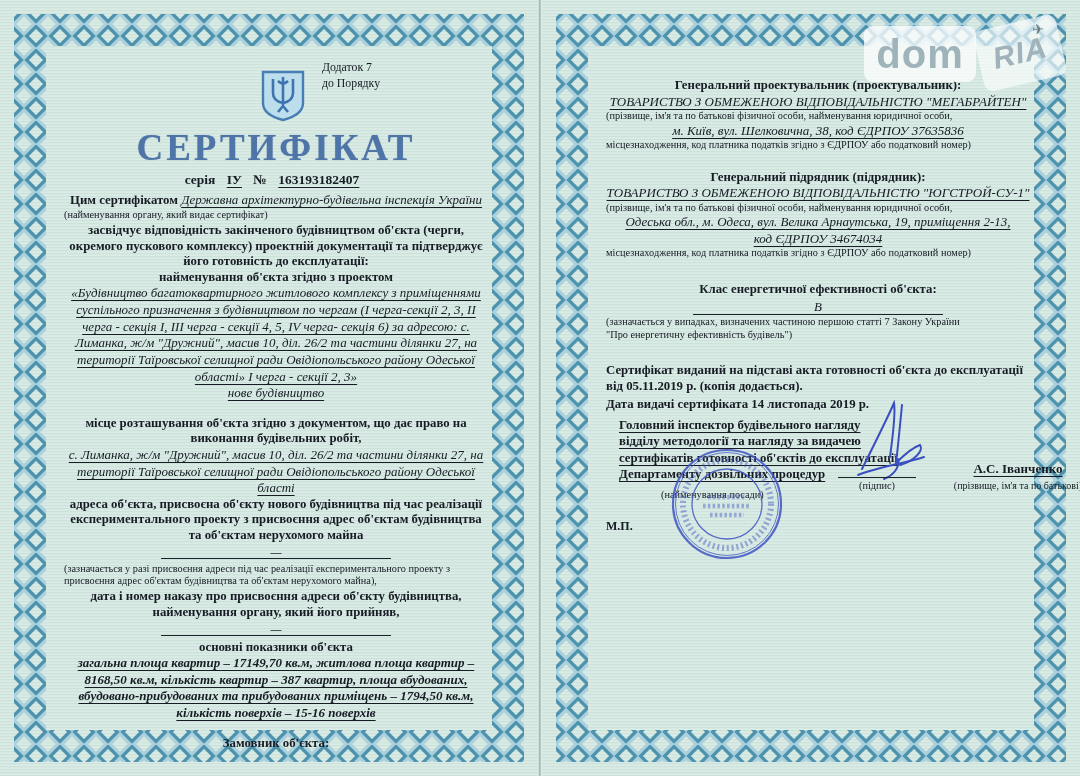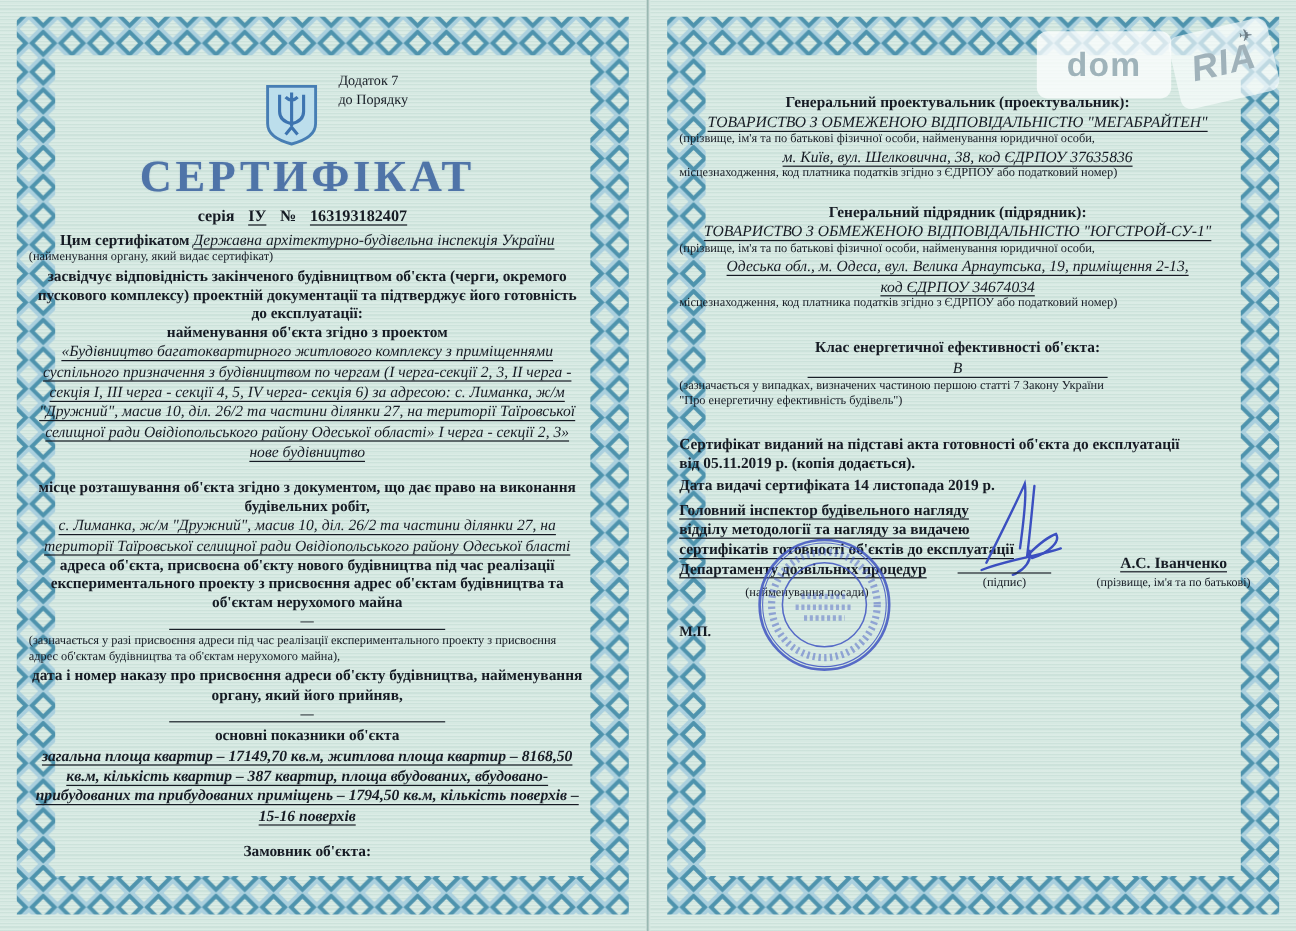--- a/index.html
+++ b/index.html
@@ -10,21 +10,21 @@
   }
   .page {
     position:relative; width:538px; height:776px; overflow:hidden;
     background:
       repeating-linear-gradient(0deg, rgba(120,165,155,0.10) 0 1px, rgba(255,255,255,0.12) 1px 2px, transparent 2px 3px),
       #d6e9e2;
     color:#161b24;
   }
   .seam { width:4px; height:776px; background:linear-gradient(90deg,#eaf5f1,#8fb0a9 45%,#a9c4be 55%,#eef7f3); }
   .border-svg { position:absolute; inset:0; z-index:1; }
-  .content { position:absolute; inset:0; z-index:2; padding:56px 50px 0 24px; box-sizing:border-box; }
+  .content { position:absolute; inset:0; z-index:2; padding:56px 50px 0 64px; box-sizing:border-box; }
 
   
   .b   { font-weight:bold; text-align:center; font-size:12.8px; line-height:1.22; }
   .bl  { font-weight:bold; text-align:left;   font-size:12.8px; line-height:1.24; }
   .val { font-style:italic; text-align:center; font-size:13px; line-height:1.28;
          text-decoration:underline; text-underline-offset:2.5px; text-decoration-thickness:1px; }
   .valb{ font-weight:bold; }
   .note{ font-size:10.3px; line-height:1.2; }
   .mt2{margin-top:2px;} .mt4{margin-top:4px;}
   .mt10{margin-top:10px;} .mt14{margin-top:14px;} .mt18{margin-top:18px;} .mt22{margin-top:22px;}
@@ -38,39 +38,39 @@
   .serie { text-align:center; font-size:13.5px; font-weight:bold; margin-top:3px; }
   .serie .uu { text-decoration:underline; text-underline-offset:3px; padding:0 8px; }
 
   .blank-field { width:230px; margin:3px auto 1px auto; text-align:center;
                  border-bottom:1.5px solid #1a2028; font-size:11px; line-height:11px; font-weight:bold; }
   .energy-field { width:250px; margin:2px auto 1px auto; text-align:center;
                  border-bottom:1.3px solid #1a2028; font-size:13px; font-style:italic; line-height:15px; }
 
   
   .sign-area { position:relative; height:190px; margin-top:4px; }
-  .pos-lines { position:absolute; left:0; top:0; width:345px; }
+  .pos-lines { position:absolute; left:13px; top:0; width:345px; }
   .pos-lines div { font-weight:bold; font-size:12.8px; line-height:1.3; text-align:left;
                    text-decoration:underline; text-underline-offset:2.5px; }
   .pos-note { position:absolute; left:55px; top:72px; font-size:10.3px; }
   .mp { position:absolute; left:0; top:102px; font-weight:bold; font-size:12px; }
   .stamp { position:absolute; left:62px; top:28px; opacity:0.85; }
   .sig-squiggle { position:absolute; left:238px; top:-22px; }
   .sig-line { position:absolute; left:232px; top:60px; width:78px; border-top:1.3px solid #1a2028;
               text-align:center; font-size:10.3px; padding-top:2px; }
   .name-block { position:absolute; left:322px; top:44px; text-align:center; width:180px; }
   .name-block .nm { font-weight:bold; font-size:13px; text-decoration:underline; text-underline-offset:2.5px; }
   .name-block .nn { font-size:10px; margin-top:3px; }
 
   
   .wm { position:absolute; top:26px; left:322px; z-index:6; display:flex; pointer-events:none;
         font-family:"Liberation Sans","DejaVu Sans",sans-serif; }
   .wm-dom { width:112px; height:56px; background:rgba(252,254,254,0.78); border-radius:9px;
             display:flex; align-items:center; justify-content:center;
-            font-size:28px; font-weight:bold; color:#9fb3ba; letter-spacing:1px; }
+            font-size:40px; font-weight:bold; color:#9fb3ba; letter-spacing:1px; }
   .wm-ria { position:absolute; left:114px; top:-4px; width:84px; height:62px;
             background:rgba(250,253,253,0.66); border-radius:9px; transform:rotate(-13deg);
             display:flex; align-items:center; justify-content:center;
             font-size:30px; font-weight:bold; font-style:italic; color:#a0b2ba; letter-spacing:1px; }
   .wm-ria .star { position:absolute; top:4px; right:12px; font-size:14px; color:#6c7d86; transform:rotate(10deg); }
 </style>
 </head>
 <body>
 
 <div class="page">

